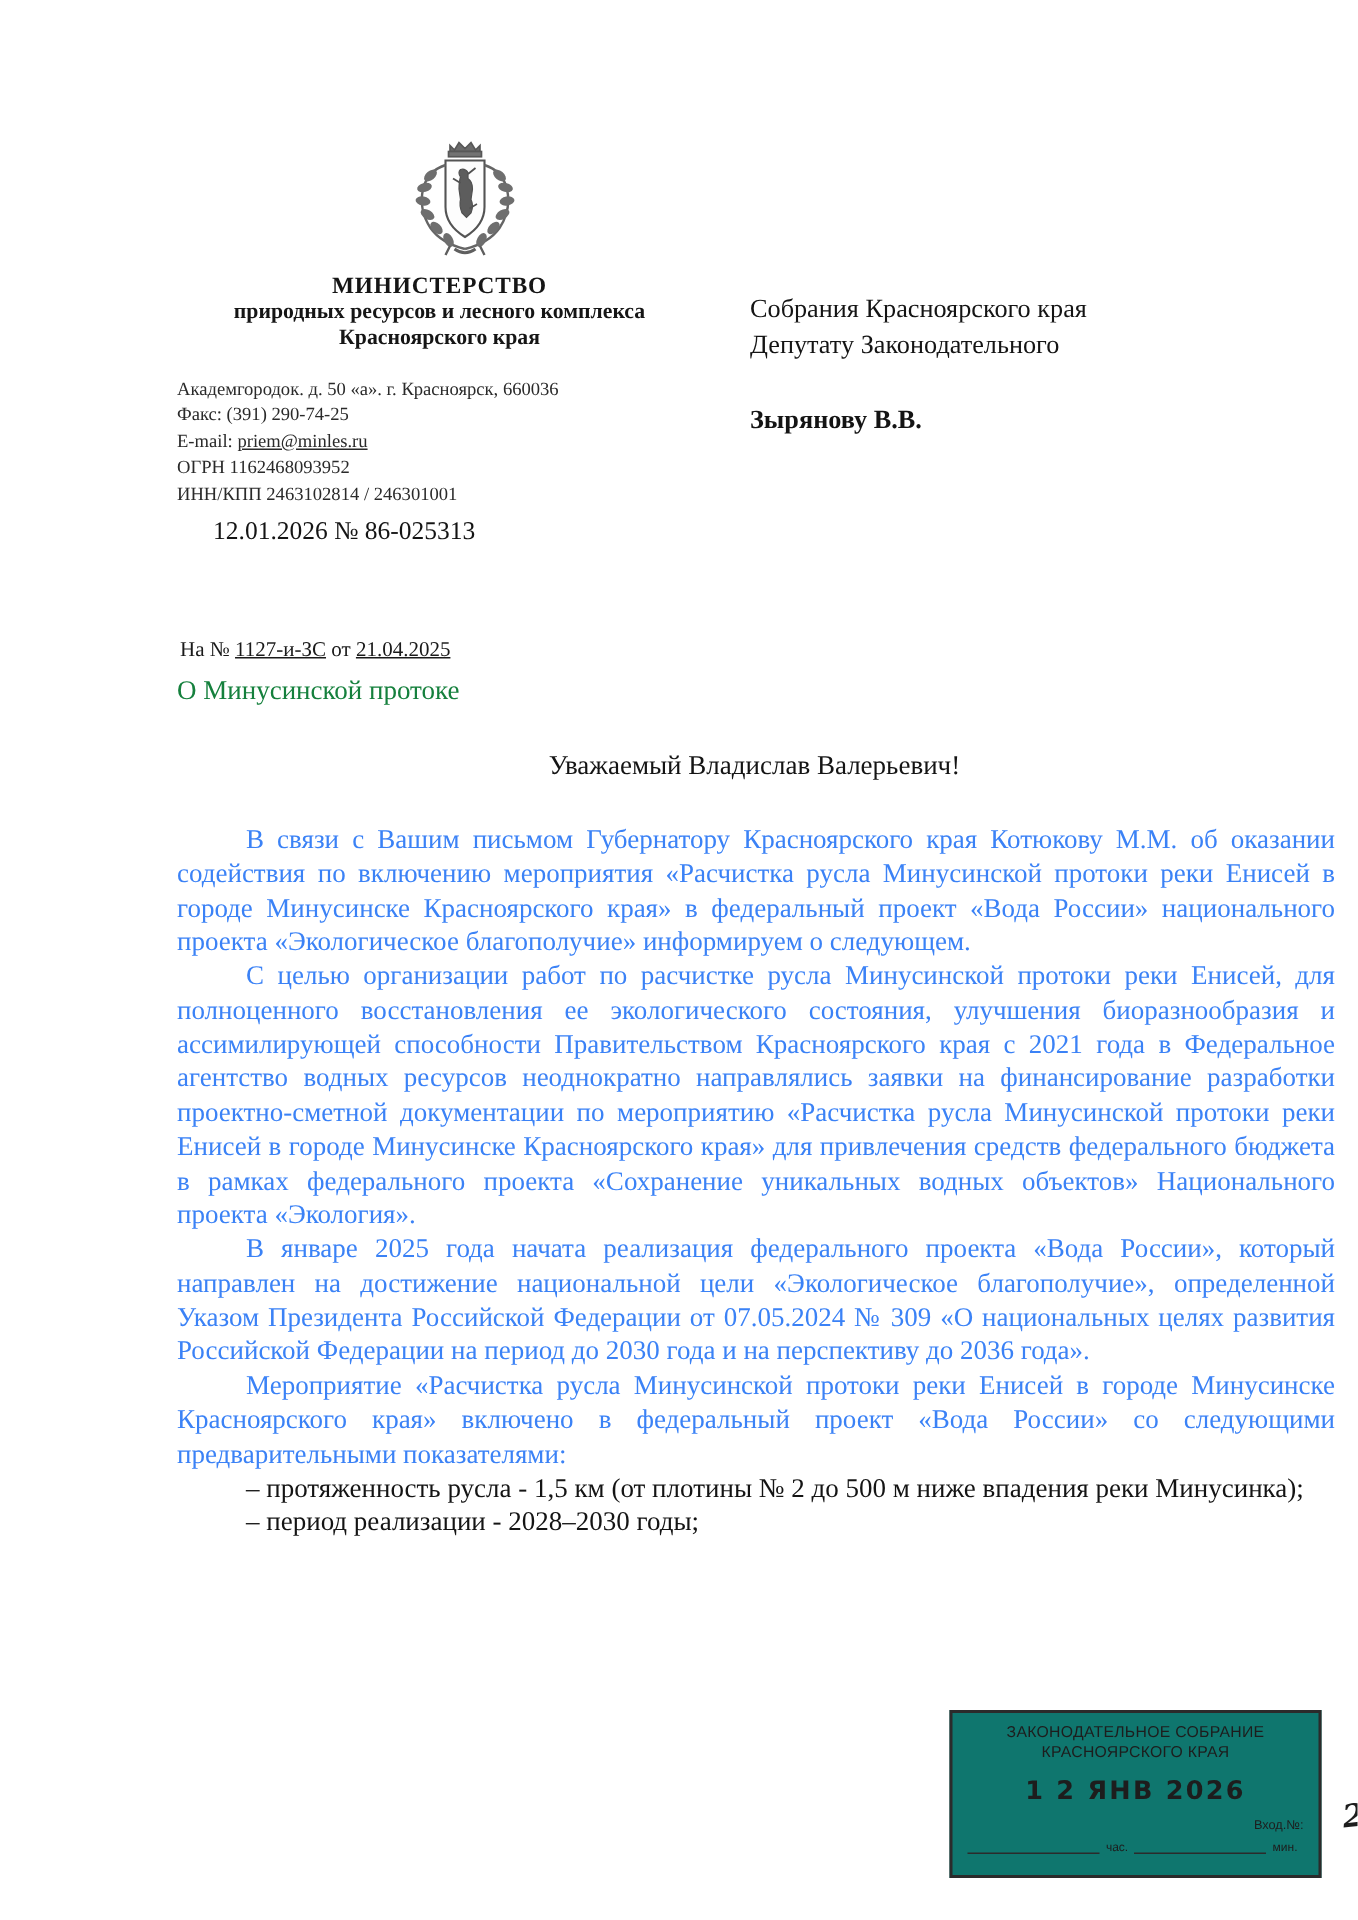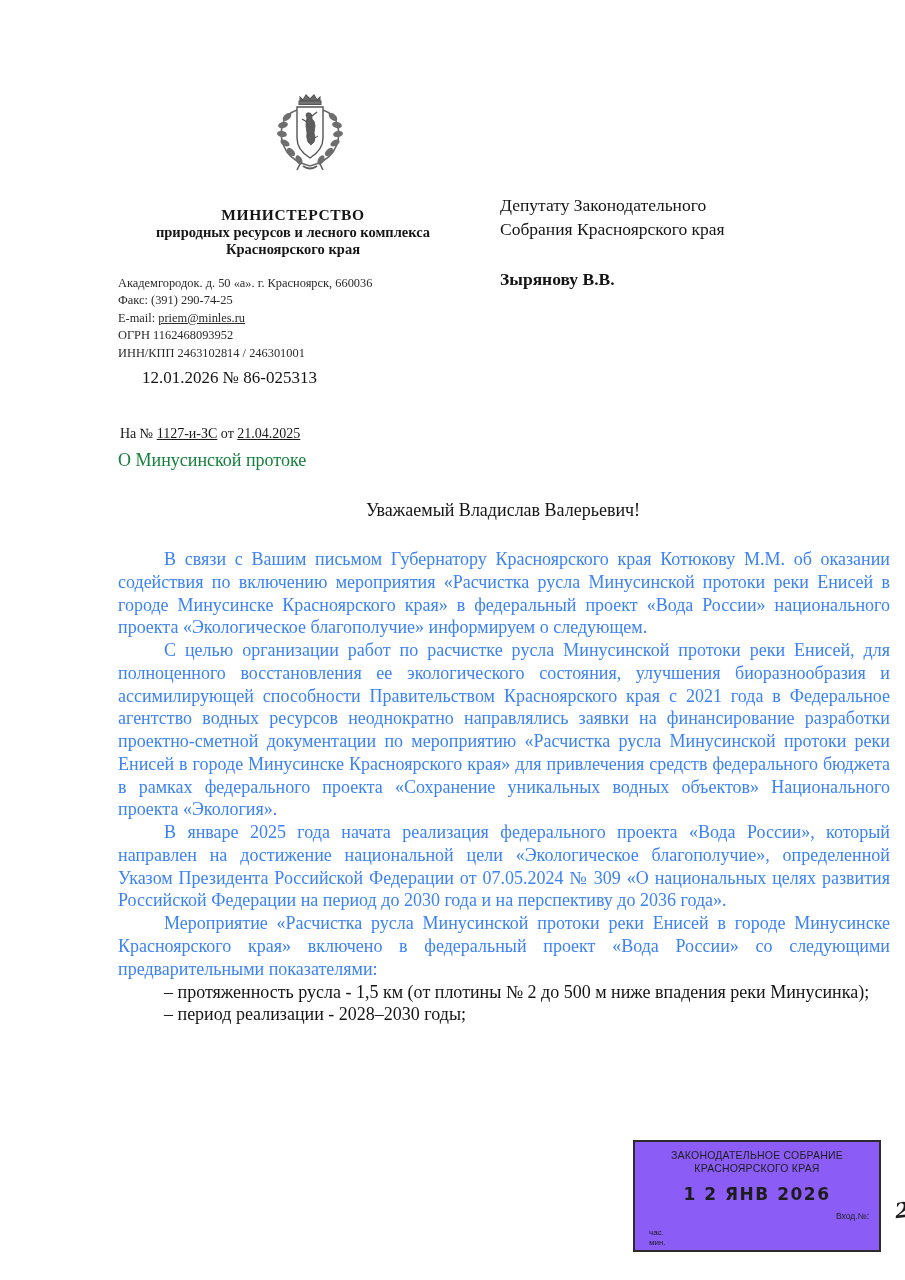--- a/index.html
+++ b/index.html
@@ -37,21 +37,20 @@
     height: 88px;
     opacity: 0.82;
   }
 
   
   .letterhead {
     position: absolute;
     left: 118px;
     top: 182px;
     width: 350px;
-    margin-top: 24px;
   }
   .mh-line {
     text-align: center;
     font-weight: bold;
     line-height: 1.18;
     color: #151515;
   }
   .mh-line.l1 { font-size: 15.5px; letter-spacing: 0.6px; }
   .mh-line.l2 { font-size: 14.5px; }
   .mh-line.l3 { font-size: 14.5px; }
@@ -148,21 +147,21 @@
   .bullet.no-justify { text-align: left; }
 
   
   .stamp {
     position: absolute;
     left: 633px;
     top: 1140px;
     width: 248px;
     height: 112px;
     border: 2px solid #2b2b2b;
-    background: #8b5cf6;
+    background: #0f766e;
     font-family: "Liberation Sans", "DejaVu Sans", sans-serif;
     color: #1d1d1d;
     box-sizing: border-box;
     padding: 7px 10px 6px 10px;
   }
   .stamp-title {
     text-align: center;
     font-size: 10.5px;
     line-height: 1.22;
     letter-spacing: 0.2px;
@@ -198,24 +197,23 @@
     font-family: "DejaVu Serif", serif;
     font-style: italic;
     font-size: 21px;
     font-weight: bold;
     color: #1d1d1d;
     letter-spacing: -2px;
     transform: rotate(-6deg);
   }
   .stamp-row2 {
     display: flex;
-    align-items: flex-start;
+    align-items: flex-end;
     margin-top: 4px;
     font-size: 8px;
-    flex-direction: column;
   }
   .stamp-row2 .seg {
     flex: 1;
     border-bottom: 1px solid #2b2b2b;
     height: 8px;
   }
   .stamp-row2 .unit { padding: 0 4px; white-space: nowrap; }
 </style>
 </head>
 <body>
@@ -272,22 +270,22 @@
       <div>Факс: (391) 290-74-25</div>
       <div><span>E-mail: </span><span class="email-link">priem@minles.ru</span></div>
       <div>ОГРН 1162468093952</div>
       <div>ИНН/КПП 2463102814 / 246301001</div>
     </div>
 
     <div class="docnum">12.01.2026 № 86-025313</div>
   </div>
 
   <div class="recipient">
+    <div class="org">Собрания Красноярского края</div>
     <div class="org">Депутату Законодательного</div>
-    <div class="org">Собрания Красноярского края</div>
     <div class="person">Зырянову В.В.</div>
   </div>
 
   <div class="refline">
     <span>На № </span><span class="u">1127-и-ЗС</span><span> от </span><span class="u">21.04.2025</span>
   </div>
 
   <div class="subject">О Минусинской протоке</div>
 
   <div class="salutation">Уважаемый Владислав Валерьевич!</div>

